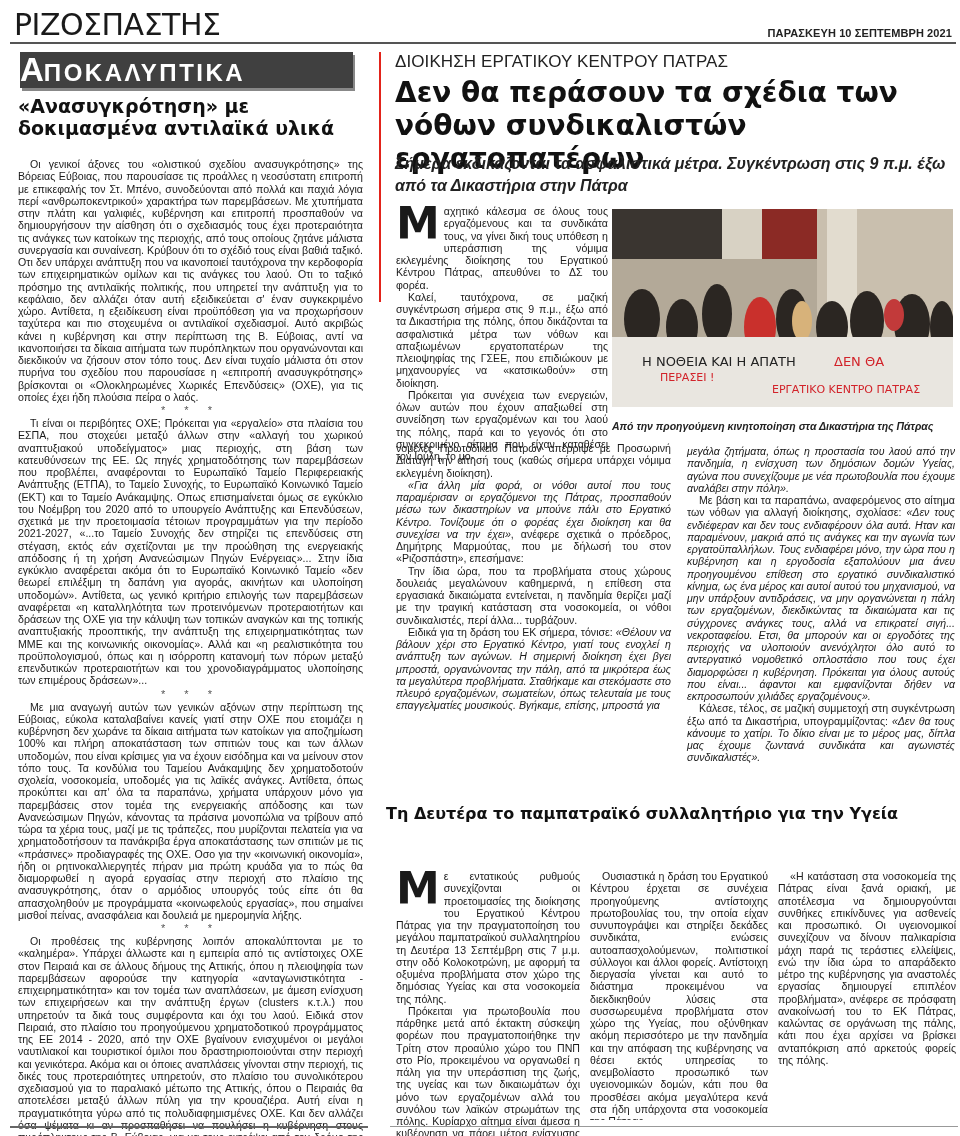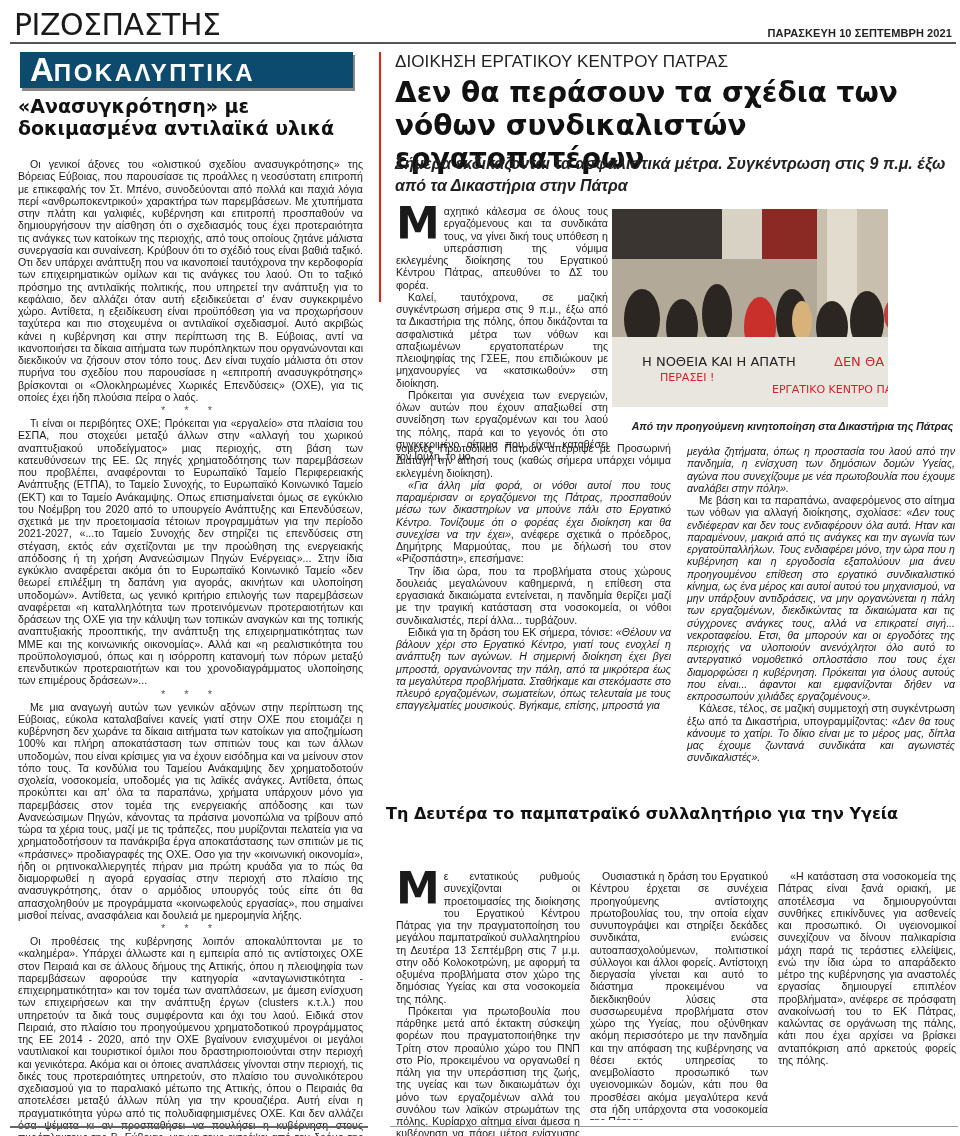--- a/index.html
+++ b/index.html
@@ -2,35 +2,35 @@
 <html><head>
 <meta charset="utf-8">
 <style>
 *{box-sizing:border-box;margin:0;padding:0}
 html,body{width:960px;height:1136px;background:#fff;overflow:hidden}
 body{font-family:"Liberation Sans",sans-serif;color:#1a1a1a;position:relative}
 .masthead{position:absolute;left:14px;top:8px;font-family:"DejaVu Sans",sans-serif;font-weight:normal;font-size:30px;letter-spacing:-0.5px;color:#1a1a1a;line-height:34px}
 .date{position:absolute;right:8px;top:27px;font-size:11px;font-weight:bold;letter-spacing:0.1px;color:#222}
 .toprule{position:absolute;left:10px;right:4px;top:42px;height:2px;background:#555}
 .vrule{position:absolute;left:379px;top:52px;width:2px;height:250px;background:#e2231a}
-.kicker-box{position:absolute;left:20px;top:52px;width:333px;height:36px;background:#0c4a6e;box-shadow:2px 3px 0 #888;color:#fff;font-weight:bold;font-size:24px;letter-spacing:2.5px;line-height:36px;padding-left:10px}
+.kicker-box{position:absolute;left:20px;top:52px;width:333px;height:36px;background:#404040;box-shadow:2px 3px 0 #888;color:#fff;font-weight:bold;font-size:24px;letter-spacing:2.5px;line-height:36px;}
 .kicker-box .big{font-size:33px;letter-spacing:0}
 .lh{position:absolute;left:18px;top:95px;width:345px;font-family:"DejaVu Sans",sans-serif;font-weight:bold;font-size:19px;line-height:22px;color:#111}
 .col{position:absolute;font-size:10.6px;line-height:12.25px;text-align:justify;hyphens:auto}
 .col p{text-indent:12px;margin-bottom:0}
 .col b{font-weight:normal}
 .stars{text-align:center;letter-spacing:8px;color:#555;font-size:11px;line-height:14px;text-indent:0!important}
 .left-col{left:18px;top:158px;width:345px}
 .bottomrule{position:absolute;left:10px;width:358px;top:1126px;height:2px;background:#666}
 .r-kicker{position:absolute;left:395px;top:52px;font-size:17px;letter-spacing:0.1px;color:#222}
 .r-title{position:absolute;left:395px;top:76px;width:560px;font-family:"DejaVu Sans",sans-serif;font-weight:bold;font-size:28px;line-height:33px;color:#111}
 .r-sub{position:absolute;left:395px;top:153px;width:560px;font-weight:bold;font-style:italic;font-size:16px;line-height:22px;color:#222}
 .dropcap{float:left;font-family:"DejaVu Sans",sans-serif;font-weight:bold;font-size:44px;line-height:36px;margin:1px 4px 0 0}
-.photo{position:absolute;left:612px;top:209px;width:276px;height:198px;overflow:hidden;background:#b8a890}
-.cap{position:absolute;left:612px;top:420px;width:341px;text-align:right;font-weight:bold;font-style:italic;font-size:10.5px;color:#222}
+.photo{position:absolute;left:612px;top:209px;width:341px;height:198px;overflow:hidden;background:#b8a890}
+.cap{position:absolute;left:612px;top:420px;width:341px;text-align:left;font-weight:bold;font-style:italic;font-size:10.5px;color:#222}
 .r1{left:396px;top:205px;width:212px}
 .r2{left:396px;top:442px;width:275px}
 .r3{left:687px;top:445px;width:268px}
 .h2{position:absolute;left:386px;top:800px;width:560px;font-family:"DejaVu Sans",sans-serif;font-weight:bold;font-size:16px;line-height:28px;color:#111}
 .b1{left:396px;top:870px;width:184px}
 .b2{left:590px;top:870px;width:178px}
 .b3{left:778px;top:870px;width:178px}
 .brule{position:absolute;left:390px;width:568px;top:1126px;height:1px;background:#999}
 .it{font-style:italic}
 </style>

